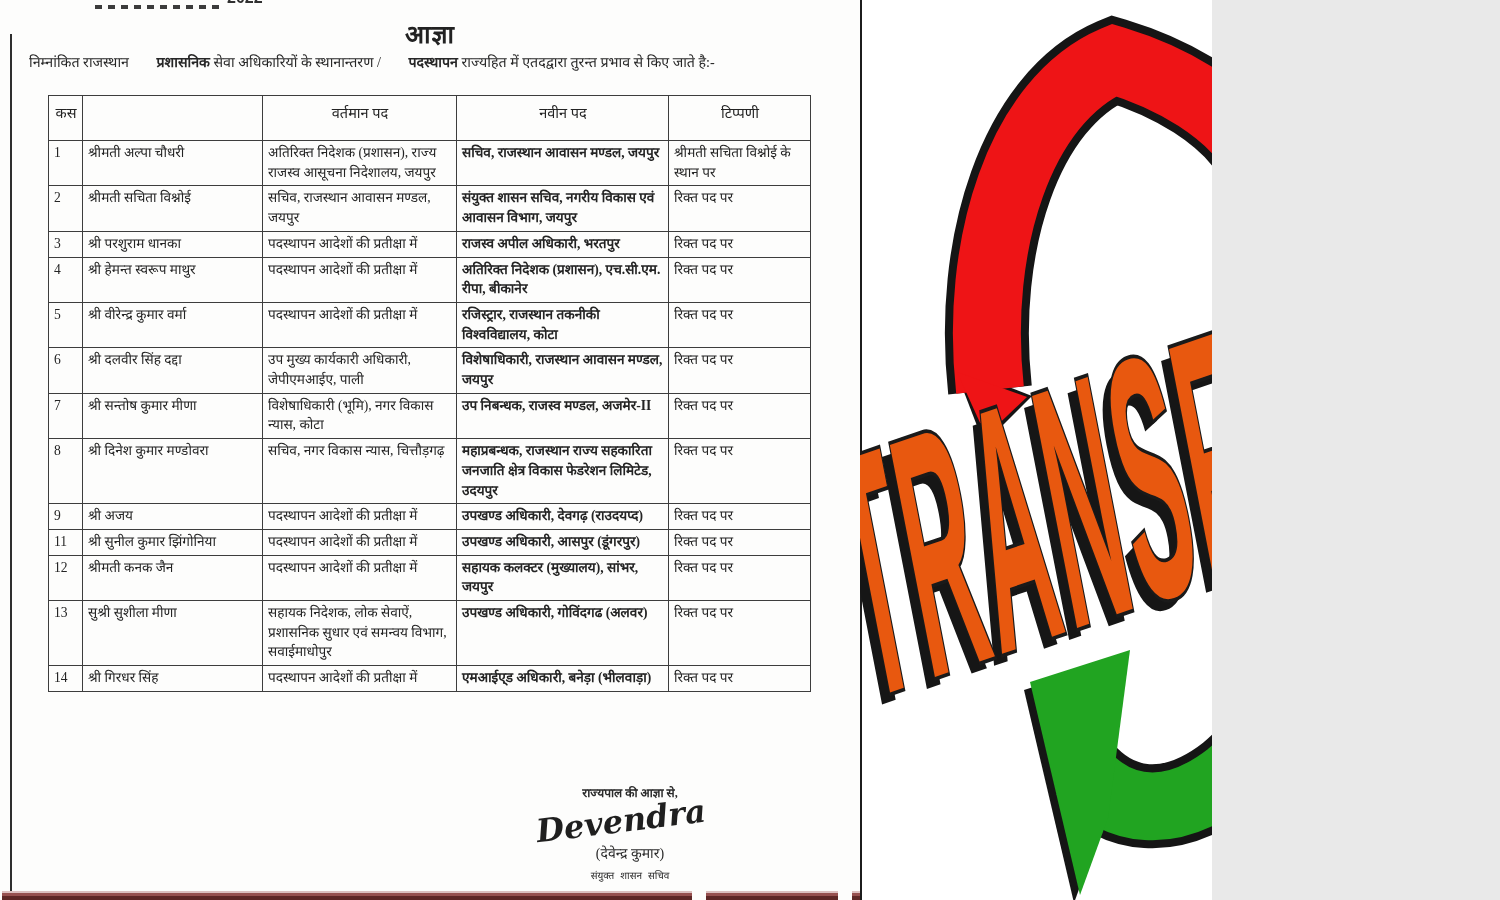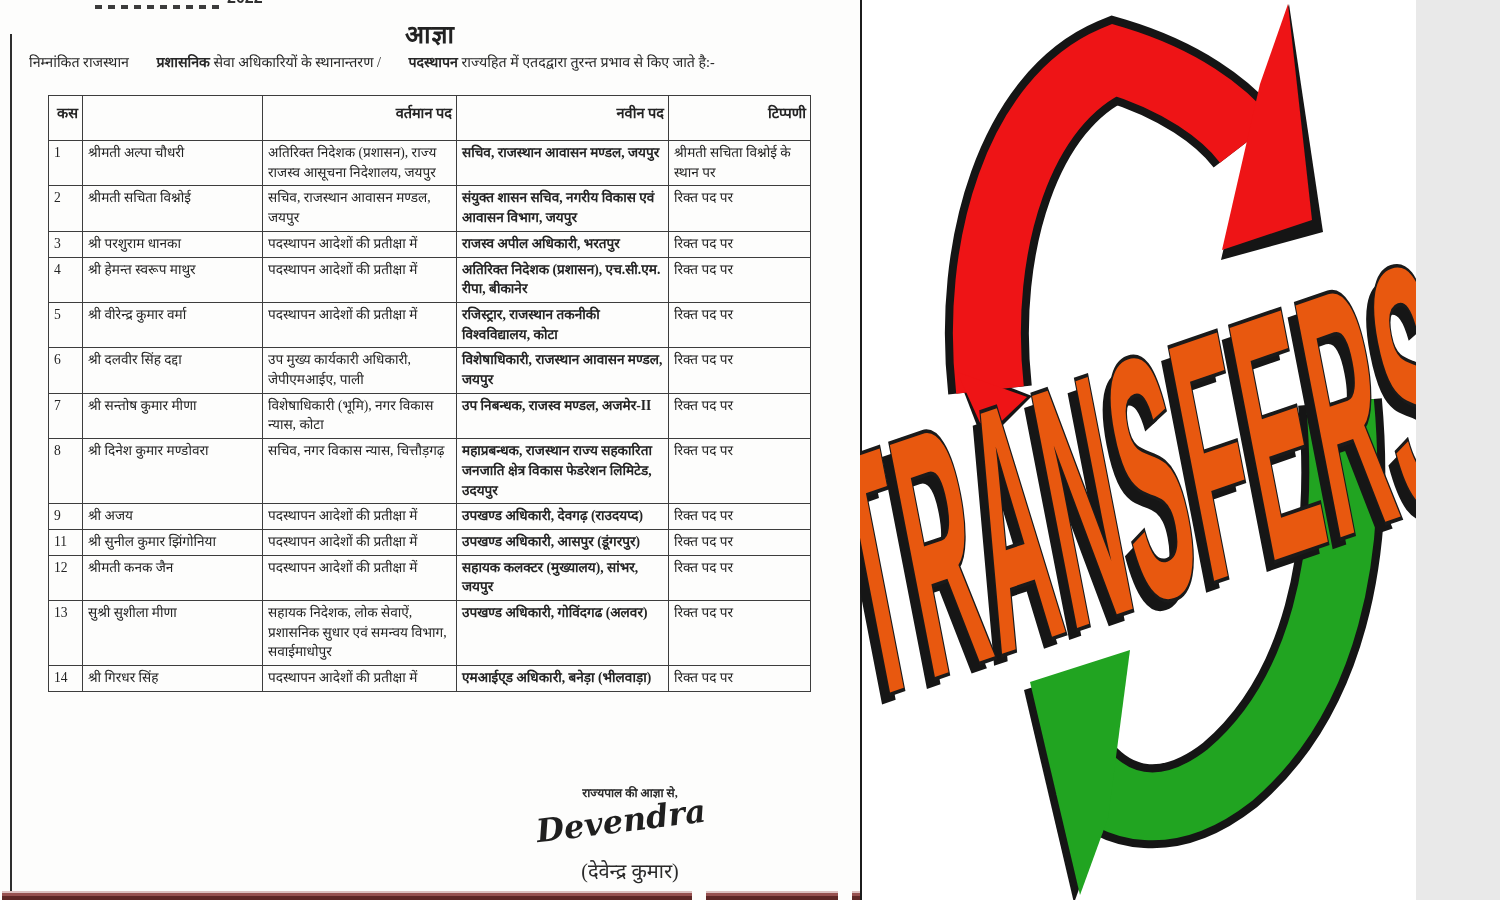--- a/index.html
+++ b/index.html
@@ -1,48 +1,48 @@
 <!DOCTYPE html>
 <html><head>
 <meta charset="utf-8">
 <style>
   html,body{margin:0;padding:0;background:#e9e9e9;}
-  .screen{position:relative;width:1416px;height:900px;background:#22c55e;overflow:hidden;
+  .screen{position:relative;width:1212px;height:900px;background:#22c55e;overflow:hidden;
           font-family:"Liberation Serif","DejaVu Serif",serif;color:#1d1d1d;}
 
   
   .doc{position:absolute;left:0;top:0;width:860px;height:900px;background:#fdfdfc;overflow:hidden;}
   .doc-left-edge{position:absolute;left:10px;top:34px;width:2px;height:858px;background:#2e2e2e;}
   .crop-line{position:absolute;left:95px;top:0;width:260px;height:9px;overflow:hidden;}
   .crop-noise{position:absolute;left:0;bottom:0;width:125px;height:4px;
       background:repeating-linear-gradient(90deg,#3c3c3c 0 7px,transparent 7px 13px);}
   .crop-year{position:absolute;left:132px;top:-11px;font-family:"Liberation Sans",sans-serif;
       font-weight:bold;font-size:16px;color:#303030;}
   .doc-title{position:absolute;left:0;top:16px;width:860px;text-align:center;
       font-size:25px;font-weight:bold;letter-spacing:1px;color:#222;}
   .intro{position:absolute;left:29px;top:52px;width:805px;font-size:14.2px;white-space:nowrap;
       overflow:hidden;color:#272727;}
   .intro b{font-weight:bold;margin-left:24px;}
 
   table.gov{position:absolute;left:48px;top:95px;width:762px;border-collapse:collapse;
       table-layout:fixed;font-size:13.6px;line-height:1.45;color:#242424;}
   table.gov th,table.gov td{border:1.4px solid #3d3d3d;vertical-align:top;
       padding:2px 4px 3px 5px;overflow:hidden;}
-  table.gov th{font-weight:bold;text-align:right;height:34px;padding-top:7px;font-size:14.5px;}
+  table.gov th{font-weight:normal;text-align:center;height:34px;padding-top:7px;font-size:14.5px;}
   td.c-sn{text-align:left;padding-left:4px;}
   td.c-new{font-weight:600;}
   col.w-sn{width:34px;}col.w-name{width:180px;}col.w-cur{width:194px;}
   col.w-new{width:212px;}col.w-rem{width:142px;}
 
   .sig{position:absolute;left:480px;top:784px;width:300px;text-align:center;color:#2a2a2a;}
   .sig-order{font-size:12px;font-weight:bold;}
   .sig-script{font-family:"DejaVu Serif","Liberation Serif",serif;font-style:italic;
       font-weight:bold;font-size:32px;transform:rotate(-7deg);margin:1px 0 0 -18px;color:#1f1f1f;}
-  .sig-name{font-size:20px;margin-top:17px;text-align:center;}
-  .sig-desig{font-size:12px;margin-top:6px;}
+  .sig-name{font-size:14px;margin-top:3px;text-align:center;}
+  .sig-desig{font-size:10px;margin-top:6px;font-family:Liberation Mono, monospace;}
 
   .strip{position:absolute;height:9px;top:891px;
       background:linear-gradient(180deg,#dcc0c0 0 2px,#96504f 2px 5px,#5e2726 5px 100%);}
   .strip.s1{left:2px;width:690px;}
   .strip.s2{left:706px;width:132px;}
   .strip.s3{left:852px;width:8px;}
 
   
   .art{position:absolute;left:860px;top:0;width:640px;height:900px;background:#ffffff;
       border-left:2px solid #1c1c1c;box-sizing:border-box;}

